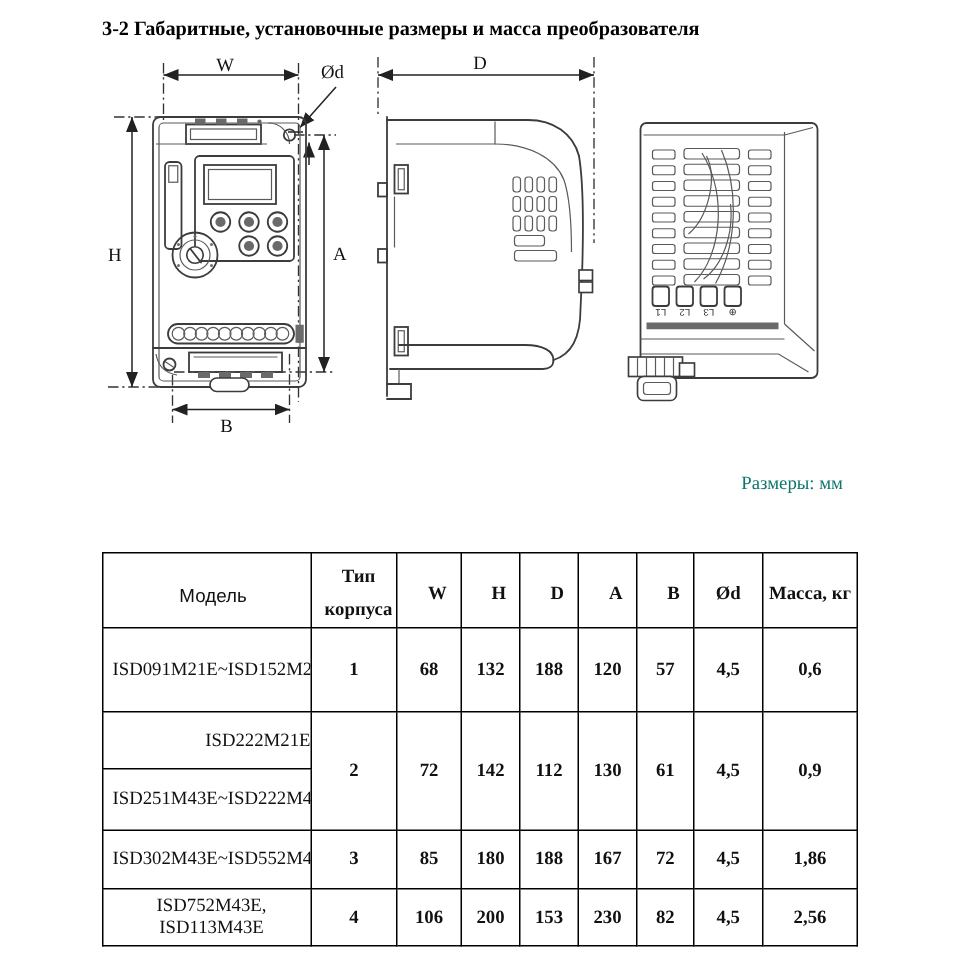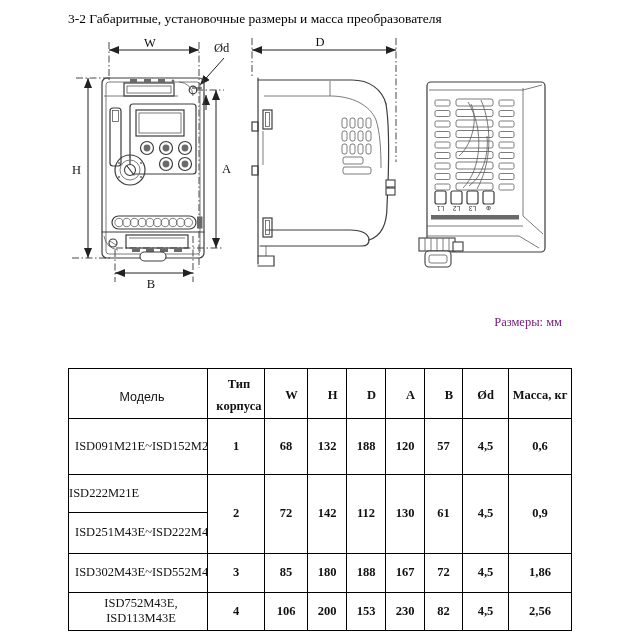--- a/index.html
+++ b/index.html
@@ -3,21 +3,21 @@
 <meta charset="utf-8">
 <style>
   * { margin:0; padding:0; box-sizing:border-box; }
   html,body { background:#ffffff; }
   body {
     width:637px; height:638px; position:relative; overflow:hidden;
     font-family:"Liberation Serif", serif; color:#000;
   }
   .page-title {
     position:absolute; left:68px; top:11px;
-    font-size:13.5px; font-weight:normal; color:#000;
+    font-size:13.5px; font-weight:bold; color:#000;
     font-family:"Liberation Serif", serif;
   }
   svg.draw { position:absolute; overflow:visible; }
   #front-view { left:66px; top:36px; }
   #side-view  { left:236px; top:34px; }
   #rear-view  { left:413px; top:58px; }
 
   
   .ol  { stroke:#3c3c3c; stroke-width:1.2; fill:none; stroke-linecap:round; }
   .ol2 { stroke:#5a5a5a; stroke-width:0.8; fill:none; }
@@ -27,21 +27,21 @@
   .fillg { fill:#6a6a6a; stroke:none; }
   .dimtxt {
     font-family:"Liberation Serif", serif; font-size:12.5px; fill:#111;
   }
   .termtxt {
     font-family:"Liberation Sans", sans-serif; font-size:6.5px; fill:#333;
   }
 
   .units-note {
     position:absolute; left:440px; top:315px; width:122px;
-    text-align:right; font-size:12.5px; color:#701a75;
+    text-align:right; font-size:12.5px; color:#0f766e;
   }
 
   table.dims {
     position:absolute; left:68px; top:368px; width:503px;
     border-collapse:collapse; table-layout:fixed;
   }
   table.dims td {
     border:1.6px solid #000; font-size:12.5px; color:#111;
     text-align:center; vertical-align:middle; overflow:hidden;
   }
@@ -50,21 +50,21 @@
   td.model-hdr {
     font-family:"Liberation Sans", sans-serif; font-weight:normal;
     font-size:11.5px; color:#333; text-align:left; padding-left:8px;
     vertical-align:top; padding-top:7px;margin-top:40px;
   }
   td.frame-hdr { text-align:left; padding-left:6px; line-height:1.75; }
   td.model-cell {
     font-size:11px; font-weight:normal; text-align:left; padding-left:6px;
     letter-spacing:0px;
   }
-  td.model-cell.centered { text-align:left; padding-left:0; }
+  td.model-cell.centered { text-align:right; padding-left:0; }
   td.num { font-weight:bold; }
 </style>
 </head>
 <body>
 
 <div class="page-title">3-2 Габаритные, установочные размеры и масса преобразователя</div>
 
 <svg id="front-view" class="draw" width="172" height="256" viewBox="0 0 172 256" xmlns="http://www.w3.org/2000/svg">
   <defs>
     <marker id="fv-ah" markerWidth="11" markerHeight="8" refX="10" refY="4" orient="auto-start-reverse" markerUnits="userSpaceOnUse">

